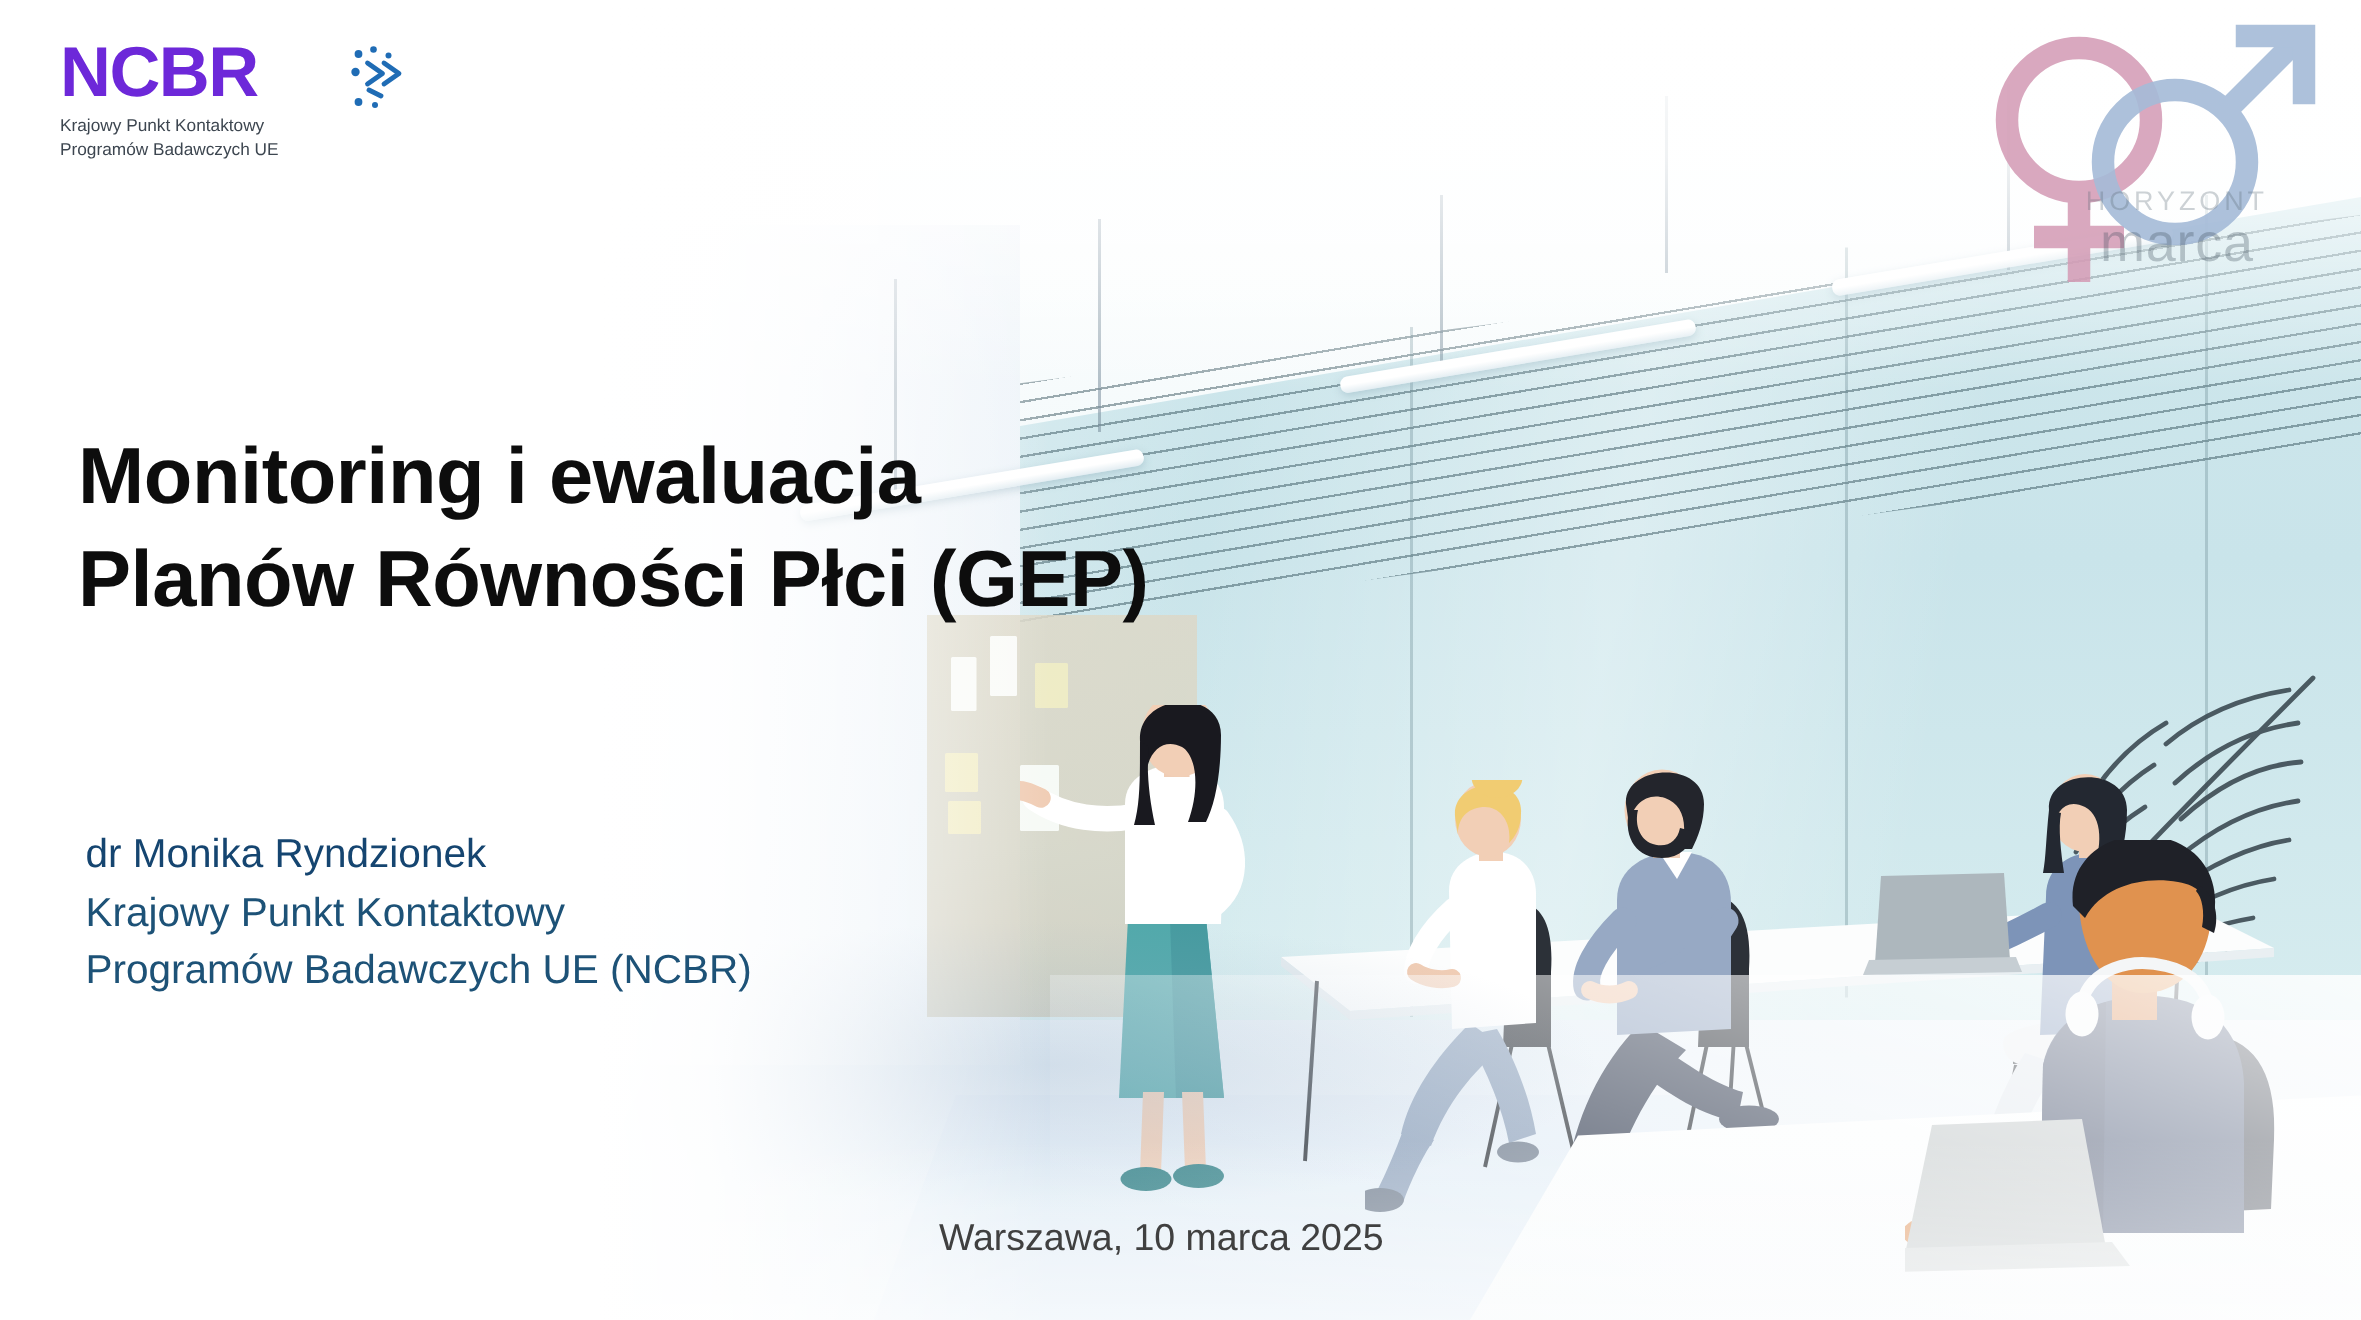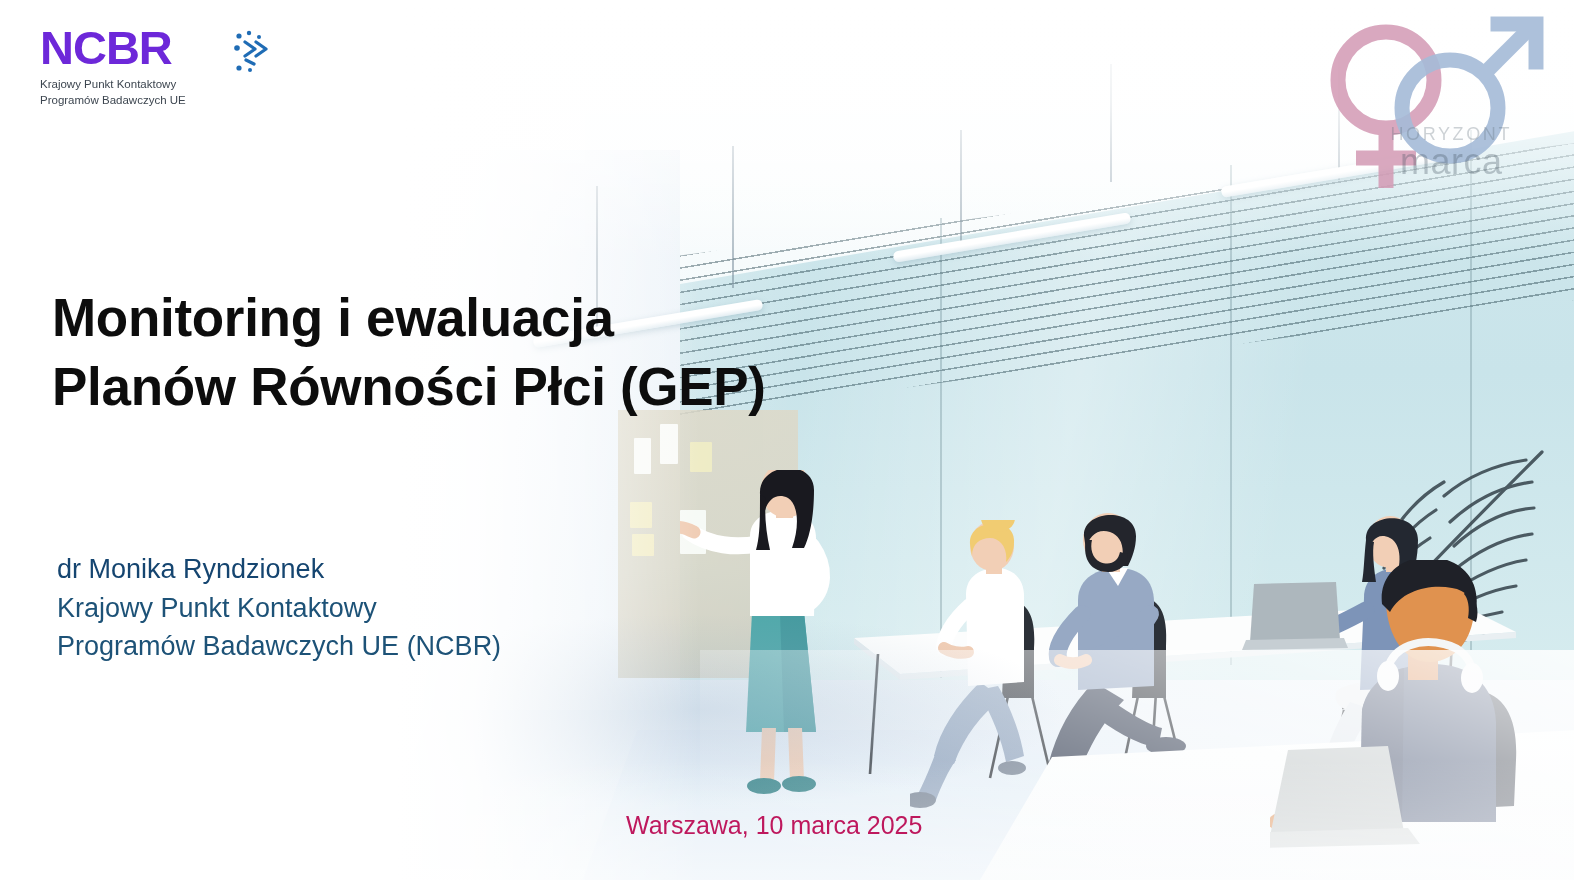--- a/index.html
+++ b/index.html
@@ -210,21 +210,21 @@
     font-size: 27px;
     line-height: 1.42;
     color: #1d5277;
     white-space: pre-line;
   }
   .date {
     position: absolute;
     left: 626px;
     top: 811px;
     font-size: 25px;
-    color: #be185d;
+    color: #404040;
     font-family: "Liberation Sans", sans-serif;
   }
 </style>
 </head>
 <body>
 
 <div class="slide">
 
   <div class="illustration">
     <div class="ill-inner">

